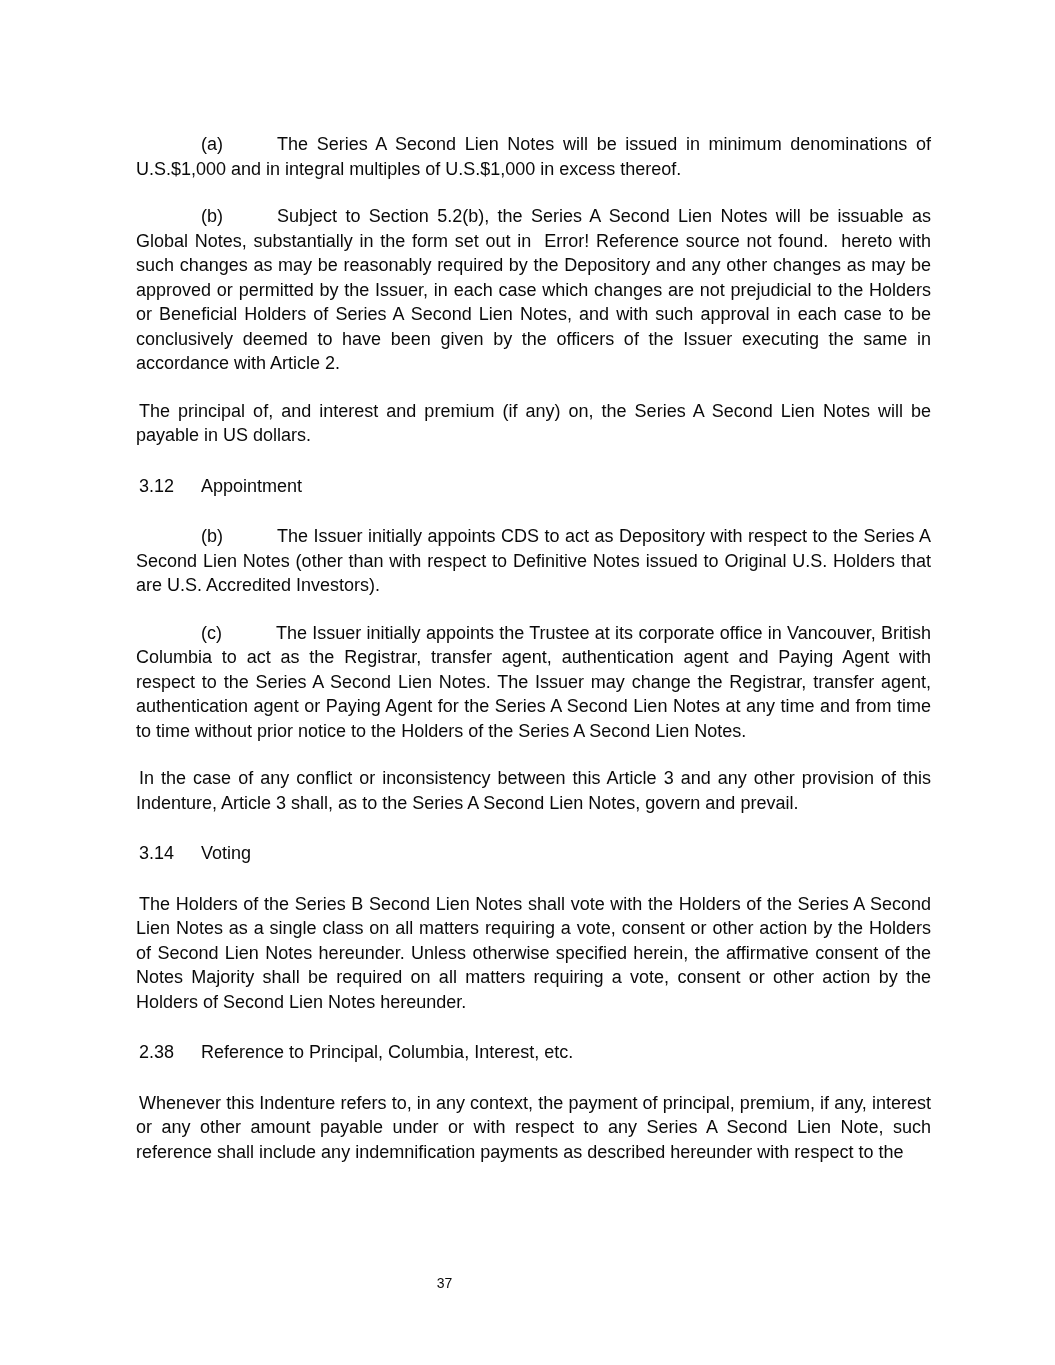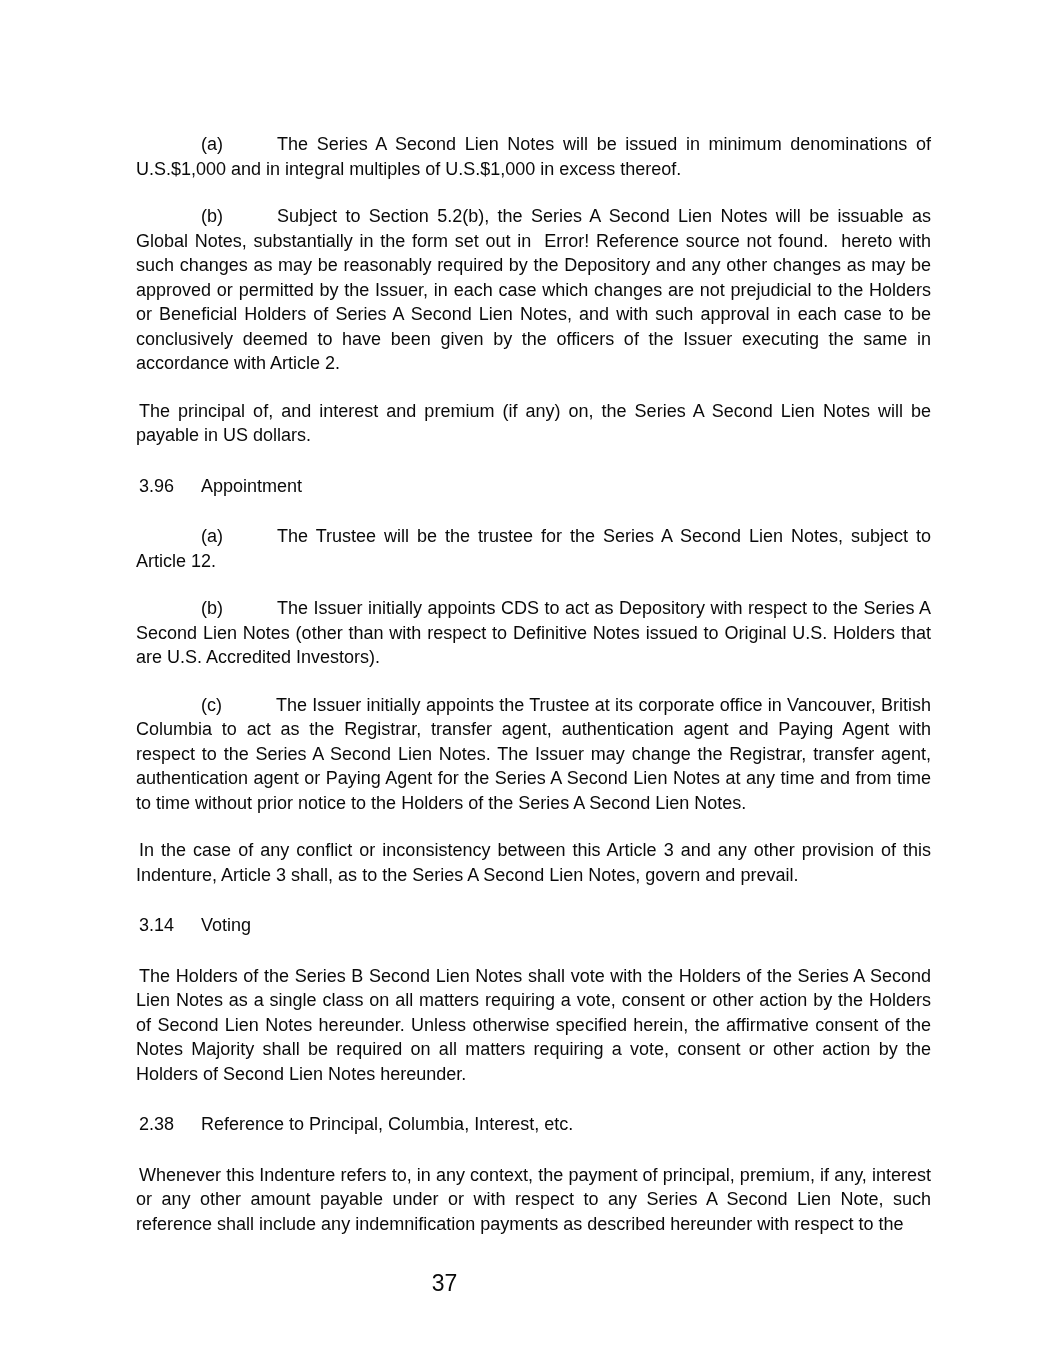--- a/index.html
+++ b/index.html
@@ -29,40 +29,39 @@
   .para { text-align: justify; }
   .lettered { text-indent: 62px; }
   .tab { display: inline-block; width: 48px; }
   .hnum { display: inline-block; width: 62px; }
   .bold { font-weight: normal; }
   .footer {
     position: absolute;
     left: 0; top: 1262px;
     width: 877px;
     text-align: center;
-    font-size: 23px;
+    font-size: 14px;
     line-height: 24.5px;
   }
 </style>
 </head>
 <body>
 
 <div class="page">
   <div class="content">
 
     <p class="para lettered"><span class="plabel">(a)</span><span class="tab"></span><span>The Series A Second Lien Notes will be issued in minimum denominations of U.S.$1,000 and in integral multiples of U.S.$1,000 in excess thereof.</span></p>
 
     <p class="para lettered"><span class="plabel">(b)</span><span class="tab"></span><span>Subject to Section 5.2(b), the Series A Second Lien Notes will be issuable as Global Notes, substantially in the form set out in </span><span class="bold">Error! Reference source not found.</span><span> hereto with such changes as may be reasonably required by the Depository and any other changes as may be approved or permitted by the Issuer, in each case which changes are not prejudicial to the Holders or Beneficial Holders of Series A Second Lien Notes, and with such approval in each case to be conclusively deemed to have been given by the officers of the Issuer executing the same in accordance with Article 2.</span></p>
 
 
     <p class="para"><span>The principal of, and interest and premium (if any) on, the Series A Second Lien Notes will be payable in US dollars.</span></p>
 
-    <h2 class="heading"><span class="hnum">3.96</span><span>Appointment</span></h2>
+    <h2 class="heading"><span class="hnum">3.12</span><span>Appointment</span></h2>
 
-    <p class="para lettered"><span class="plabel">(a)</span><span class="tab"></span><span>The Trustee will be the trustee for the Series A Second Lien Notes, subject to Article 12.</span></p>
 
     <p class="para lettered"><span class="plabel">(b)</span><span class="tab"></span><span>The Issuer initially appoints CDS to act as Depository with respect to the Series A Second Lien Notes (other than with respect to Definitive Notes issued to Original U.S. Holders that are U.S. Accredited Investors).</span></p>
 
     <p class="para lettered"><span class="plabel">(c)</span><span class="tab"></span><span>The Issuer initially appoints the Trustee at its corporate office in Vancouver, British Columbia to act as the Registrar, transfer agent, authentication agent and Paying Agent with respect to the Series A Second Lien Notes. The Issuer may change the Registrar, transfer agent, authentication agent or Paying Agent for the Series A Second Lien Notes at any time and from time to time without prior notice to the Holders of the Series A Second Lien Notes.</span></p>
 
 
     <p class="para"><span>In the case of any conflict or inconsistency between this Article 3 and any other provision of this Indenture, Article 3 shall, as to the Series A Second Lien Notes, govern and prevail.</span></p>
 
     <h2 class="heading"><span class="hnum">3.14</span><span>Voting</span></h2>
 

